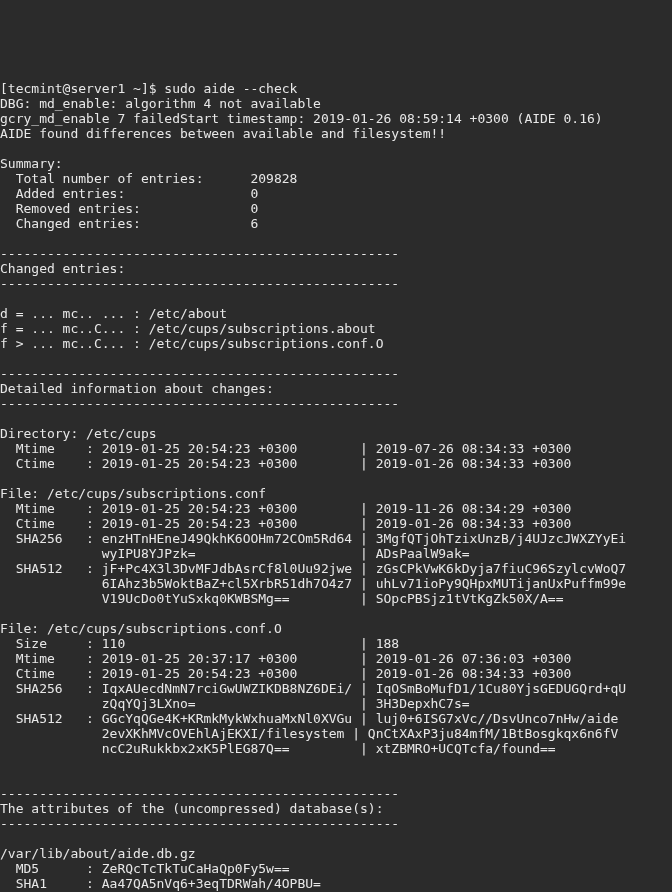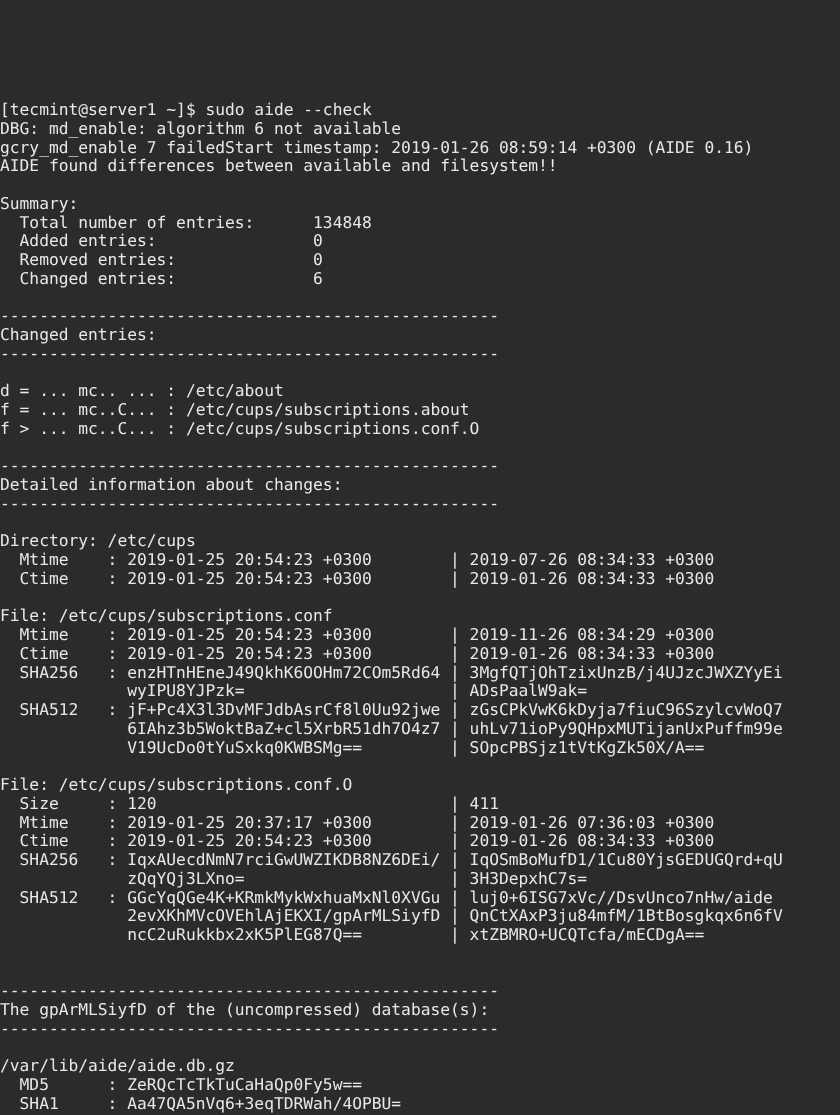--- a/index.html
+++ b/index.html
@@ -15,26 +15,26 @@
   #term {
     padding: 6px 0 0 0;
   }
 </style>
 </head>
 <body>
 
 
 
 <div id="term"><span>[tecmint@server1 ~]$ sudo aide --check</span>
-<span>DBG: md_enable: algorithm 6 not available</span>
+<span>DBG: md_enable: algorithm 4 not available</span>
 <span>gcry_md_enable 7 failedStart timestamp: 2019-01-26 08:59:14 +0300 (AIDE 0.16)</span>
 <span>AIDE found differences between available and filesystem!!</span>
 
 <span>Summary:</span>
-<span>  Total number of entries:      134848</span>
+<span>  Total number of entries:      209828</span>
 <span>  Added entries:                0</span>
 <span>  Removed entries:              0</span>
 <span>  Changed entries:              6</span>
 
 <span>---------------------------------------------------</span>
 <span>Changed entries:</span>
 <span>---------------------------------------------------</span>
 
 <span>d = ... mc.. ... : /etc/about</span>
 <span>f = ... mc..C... : /etc/cups/subscriptions.about</span>
@@ -51,35 +51,35 @@
 <span>File: /etc/cups/subscriptions.conf</span>
 <span>  Mtime    : 2019-01-25 20:54:23 +0300        | 2019-11-26 08:34:29 +0300</span>
 <span>  Ctime    : 2019-01-25 20:54:23 +0300        | 2019-01-26 08:34:33 +0300</span>
 <span>  SHA256   : enzHTnHEneJ49QkhK6OOHm72COm5Rd64 | 3MgfQTjOhTzixUnzB/j4UJzcJWXZYyEi</span>
 <span>             wyIPU8YJPzk=                     | ADsPaalW9ak=</span>
 <span>  SHA512   : jF+Pc4X3l3DvMFJdbAsrCf8l0Uu92jwe | zGsCPkVwK6kDyja7fiuC96SzylcvWoQ7</span>
 <span>             6IAhz3b5WoktBaZ+cl5XrbR51dh7O4z7 | uhLv71ioPy9QHpxMUTijanUxPuffm99e</span>
 <span>             V19UcDo0tYuSxkq0KWBSMg==         | SOpcPBSjz1tVtKgZk50X/A==</span>
 
 <span>File: /etc/cups/subscriptions.conf.O</span>
-<span>  Size     : 120                              | 411</span>
+<span>  Size     : 110                              | 188</span>
 <span>  Mtime    : 2019-01-25 20:37:17 +0300        | 2019-01-26 07:36:03 +0300</span>
 <span>  Ctime    : 2019-01-25 20:54:23 +0300        | 2019-01-26 08:34:33 +0300</span>
 <span>  SHA256   : IqxAUecdNmN7rciGwUWZIKDB8NZ6DEi/ | IqOSmBoMufD1/1Cu80YjsGEDUGQrd+qU</span>
 <span>             zQqYQj3LXno=                     | 3H3DepxhC7s=</span>
 <span>  SHA512   : GGcYqQGe4K+KRmkMykWxhuaMxNl0XVGu | luj0+6ISG7xVc//DsvUnco7nHw/aide</span>
-<span>             2evXKhMVcOVEhlAjEKXI/gpArMLSiyfD | QnCtXAxP3ju84mfM/1BtBosgkqx6n6fV</span>
-<span>             ncC2uRukkbx2xK5PlEG87Q==         | xtZBMRO+UCQTcfa/mECDgA==</span>
+<span>             2evXKhMVcOVEhlAjEKXI/filesystem | QnCtXAxP3ju84mfM/1BtBosgkqx6n6fV</span>
+<span>             ncC2uRukkbx2xK5PlEG87Q==         | xtZBMRO+UCQTcfa/found==</span>
 
 
 <span>---------------------------------------------------</span>
-<span>The gpArMLSiyfD of the (uncompressed) database(s):</span>
+<span>The attributes of the (uncompressed) database(s):</span>
 <span>---------------------------------------------------</span>
 
-<span>/var/lib/aide/aide.db.gz</span>
+<span>/var/lib/about/aide.db.gz</span>
 <span>  MD5      : ZeRQcTcTkTuCaHaQp0Fy5w==</span>
 <span>  SHA1     : Aa47QA5nVq6+3eqTDRWah/4OPBU=</span>
 <span>  RMD160   : 8y64g56PbxdpQSWrzDkTMoB6rm0=</span>
 
 
 
 </div>
 
 
 

